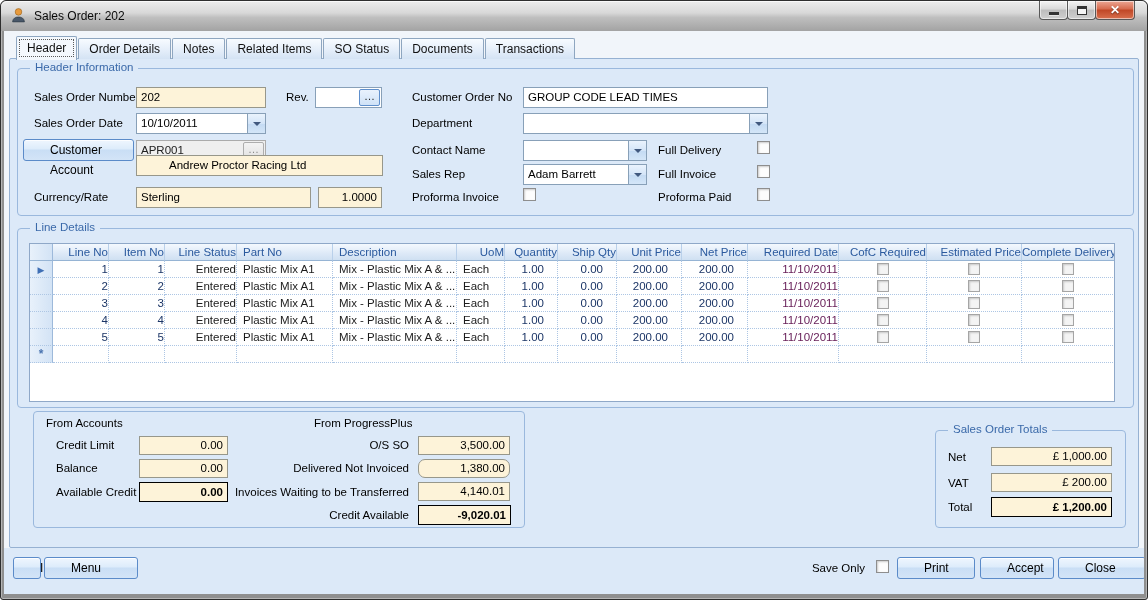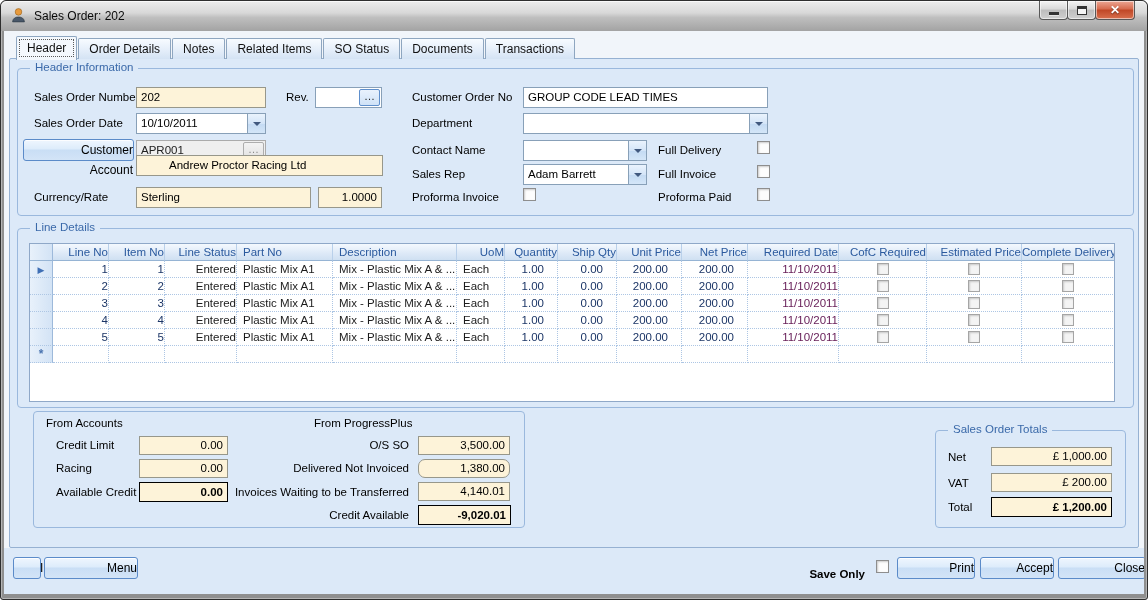--- a/index.html
+++ b/index.html
@@ -78,21 +78,21 @@
     border: 1px solid #5f8fcc; border-radius: 2px; text-align: center;
     font-size: 11px; line-height: 13px; color: #222;
     background: linear-gradient(180deg, #e9f2fd 0%, #cfe2f7 100%); }
   .ellipsis-btn.disabled { border-color: #adadad; color: #8a8a8a;
     background: linear-gradient(180deg, #f3f3f3 0%, #e2e2e2 100%); }
 
   .cb { position: absolute; width: 13px; height: 13px; background: #fdfdfd;
     border: 1px solid #8e8e8e; box-shadow: inset 1px 1px 2px rgba(0,0,0,.2); }
 
   .btn { position: absolute; height: 22px; border: 1px solid #5b8bc9; border-radius: 3px;
-    font-size: 12px; color: #000; text-align: right; cursor: default;
+    font-size: 12px; color: #000; text-align: left; cursor: default;
     background: linear-gradient(180deg, #eff6fe 0%, #ddecfb 45%, #c9def5 50%, #d3e4f7 100%);
     box-shadow: inset 0 1px 0 rgba(255,255,255,.8); line-height: 20px; padding-left: 26px; }
 
   
   .grid { position: absolute; left: 11px; top: 14px; width: 1086px; height: 159px;
     background: #fff; border: 1px solid #8fa8c8; overflow: hidden; font-size: 11.5px; }
   .g-row, .g-hrow { display: flex; height: 17px; }
   .g-cell { flex: none; height: 17px; line-height: 16px; overflow: hidden;
     white-space: nowrap; border-right: 1px dotted #adc6e4; border-bottom: 1px dotted #adc6e4;
     color: #1c1c1c; position: relative; }
@@ -374,21 +374,21 @@
           </div>
       </div>
 
       <div class="panel" style="left:23px; top:352px; width:492px; height:117px;">
         <span class="lbl" style="left:12px; top:5px;">From Accounts</span>
         <span class="lbl" style="left:280px; top:5px;">From ProgressPlus</span>
 
         <span class="lbl" style="left:22px; top:27px;">Credit Limit</span>
         <div class="field cream right" style="left:105px; top:24px; width:89px; height:19px; line-height:17px;"><span>0.00</span></div>
 
-        <span class="lbl" style="left:22px; top:50px;">Racing</span>
+        <span class="lbl" style="left:22px; top:50px;">Balance</span>
         <div class="field cream right" style="left:105px; top:47px; width:89px; height:19px; line-height:17px;"><span>0.00</span></div>
 
         <span class="lbl" style="left:22px; top:74px;">Available Credit</span>
         <div class="field cream right boldbox" style="left:105px; top:70px; width:89px; height:20px; line-height:18px;"><span>0.00</span></div>
 
         <span class="lbl r" style="left:150px; top:27px; width:225px;">O/S SO</span>
         <div class="field cream right" style="left:384px; top:24px; width:92px; height:19px; line-height:17px;"><span>3,500.00</span></div>
 
         <span class="lbl r" style="left:150px; top:50px; width:225px;">Delivered Not Invoiced</span>
         <div class="field cream right" style="left:384px; top:47px; width:92px; height:19px; line-height:17px;border-radius:7px;"><span>1,380.00</span></div>
@@ -408,21 +408,21 @@
         <div class="field cream right" style="left:55px; top:42px; width:121px; height:19px; line-height:17px;"><span>£ 200.00</span></div>
         <span class="lbl" style="left:12px; top:70px;">Total</span>
         <div class="field cream right boldbox" style="left:55px; top:66px; width:121px; height:20px; line-height:18px;"><span>£ 1,200.00</span></div>
       </div>
 
     </div>
 
     <div class="footerbar">
       <div class="btn" style="left:9px; top:9px; width:24px;"><span>IM</span></div>
       <div class="btn" style="left:40px; top:9px; width:94px;"><span>Menu</span></div>
-      <span class="lbl r" style="left:795px; top:20px; width:66px;font-weight:bold;">Save Only</span>
+      <span class="lbl r" style="left:795px; top:14px; width:66px;">Save Only</span>
       <span class="cb" style="left:872px; top:12px;"></span>
       <div class="btn" style="left:893px; top:9px; width:78px;"><span>Print</span></div>
       <div class="btn" style="left:976px; top:9px; width:74px;"><span>Accept</span></div>
       <div class="btn" style="left:1054px; top:9px; width:88px;"><span>Close</span></div>
     </div>
 
   </div>
 </div>
 
 </body></html>

